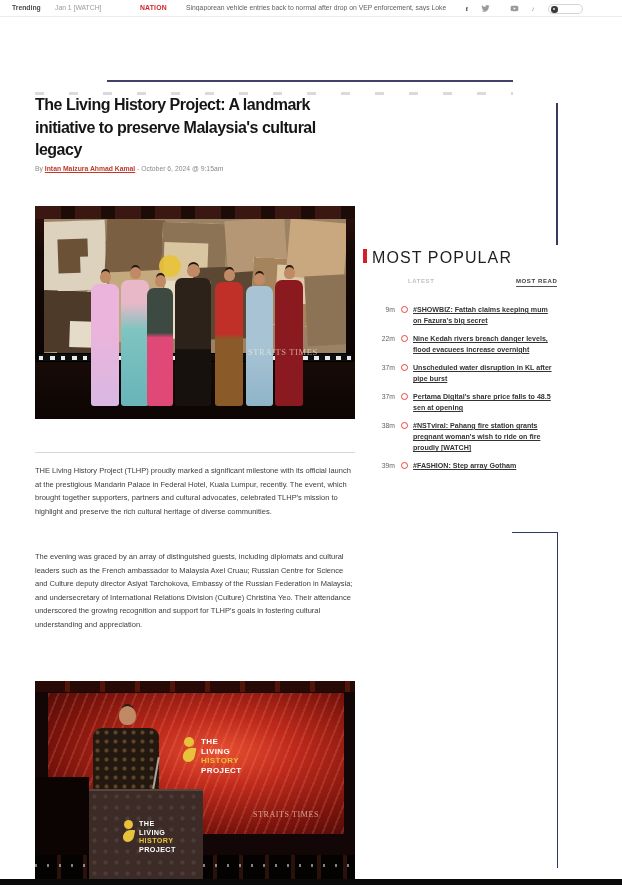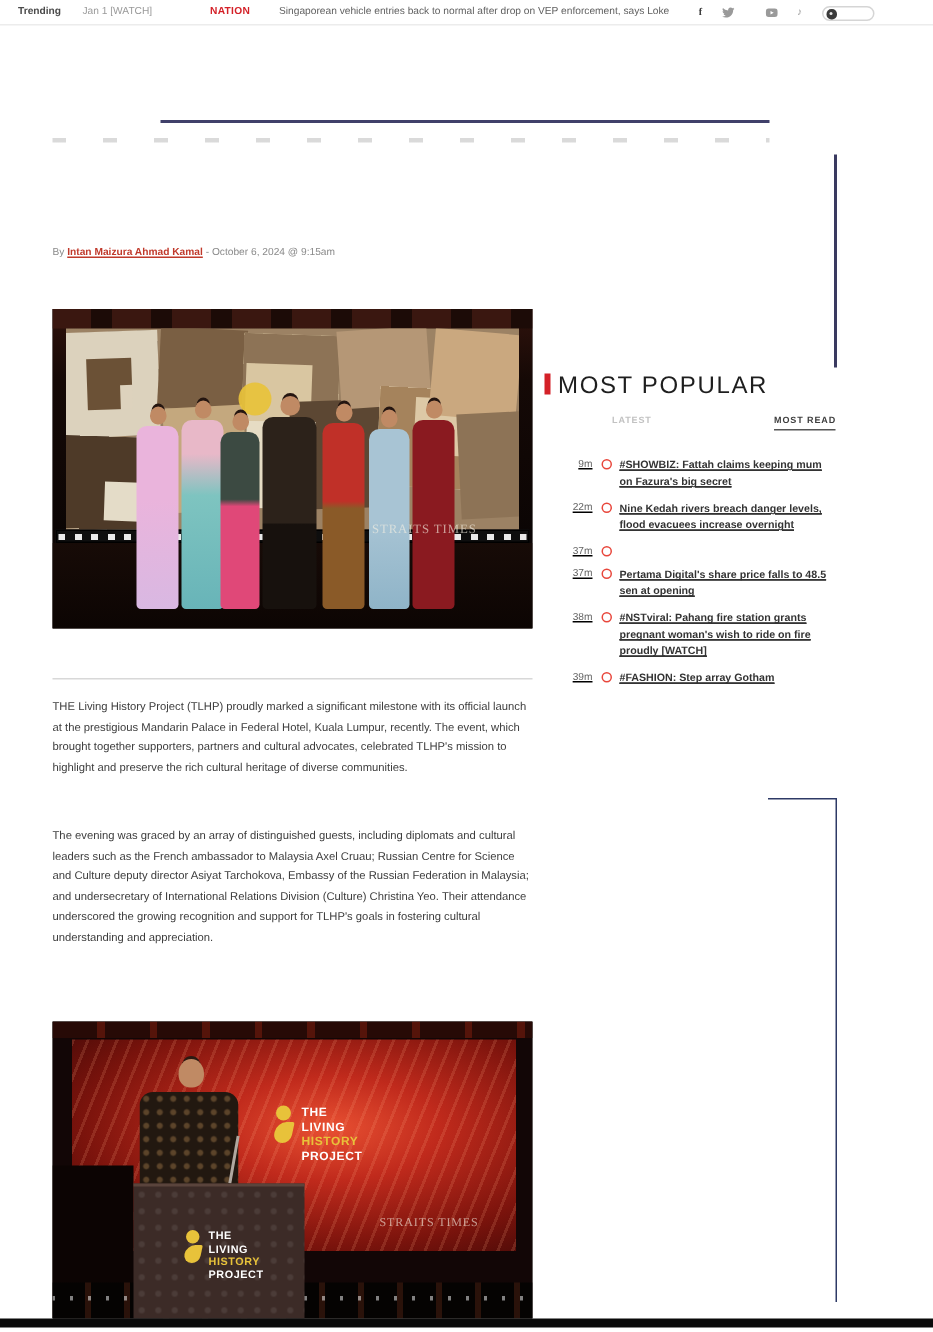--- a/index.html
+++ b/index.html
@@ -118,21 +118,21 @@
             background:repeating-linear-gradient(90deg, rgba(255,255,255,.5) 0 2px, transparent 2px 12px); }
   .sidewall { position:absolute; left:0; top:96px; width:54px; height:102px; background:#0c0403; }
 
   
   .sb-redbar { position:absolute; left:363px; top:249px; width:3.5px; height:14px; background:#d42128; }
   .sb-title { position:absolute; left:372px; top:249px; font-size:16px; font-weight:500; letter-spacing:1.1px; color:#1e1e1e; }
   .sb-tab { position:absolute; top:278px; font-size:6px; font-weight:600; letter-spacing:.6px; cursor:pointer; }
   .sb-tab-latest { left:408px; color:#c2c2c2; }
   .sb-tab-read { left:516px; color:#3e3e3e; border-bottom:1px solid #555; padding-bottom:1.5px; }
   .sb-list { position:absolute; left:381px; top:305px; width:176px; }
-  .sb-item { display:flex; margin-bottom:7px;text-decoration:underline; }
+  .sb-item { display:flex; margin-bottom:7px; }
   .sb-time { width:14px; font-size:6.8px; color:#636363; text-align:right; padding-top:1.2px; flex:none; }
   .sb-dot { width:7px; height:7px; border:1.6px solid #e8463b; border-radius:50%; margin:1.2px 5px 0 6px; flex:none; }
   .sb-link { font-size:7.1px; font-weight:700; color:#333; line-height:11px; text-decoration:underline; }
 </style>
 </head>
 <body>
 
 <div class="page">
 
   <div class="topbar">
@@ -155,20 +155,21 @@
     <span class="toggle">
         <span class="knob"></span>
       </span>
   </div>
 
   <div class="ad-topline"></div>
   <div class="faded-nav"></div>
   <div class="ad-vline1"></div>
   <div class="ad-box2"></div>
 
+  <h1 class="article-title">The Living History Project: A landmark initiative to preserve Malaysia's cultural legacy</h1>
   <div class="byline">
     <span>By </span><a>Intan Maizura Ahmad Kamal</a><span> - October 6, 2024 @ 9:15am</span>
   </div>
 
   <figure class="photo hero">
     <div class="stage"></div>
     <div class="truss"></div>
     <div class="collage">
       <div class="patch"></div>
         <div class="patch"></div>
@@ -271,20 +272,21 @@
       <a class="sb-link" href="#">#SHOWBIZ: Fattah claims keeping mum on Fazura's big secret</a>
     </div>
     <div class="sb-item">
       <span class="sb-time">22m</span>
       <span class="sb-dot"></span>
       <a class="sb-link" href="#">Nine Kedah rivers breach danger levels, flood evacuees increase overnight</a>
     </div>
     <div class="sb-item">
       <span class="sb-time">37m</span>
       <span class="sb-dot"></span>
+      <a class="sb-link" href="#">Unscheduled water disruption in KL after pipe burst</a>
     </div>
     <div class="sb-item">
       <span class="sb-time">37m</span>
       <span class="sb-dot"></span>
       <a class="sb-link" href="#">Pertama Digital's share price falls to 48.5 sen at opening</a>
     </div>
     <div class="sb-item">
       <span class="sb-time">38m</span>
       <span class="sb-dot"></span>
       <a class="sb-link" href="#">#NSTviral: Pahang fire station grants pregnant woman's wish to ride on fire proudly [WATCH]</a>

